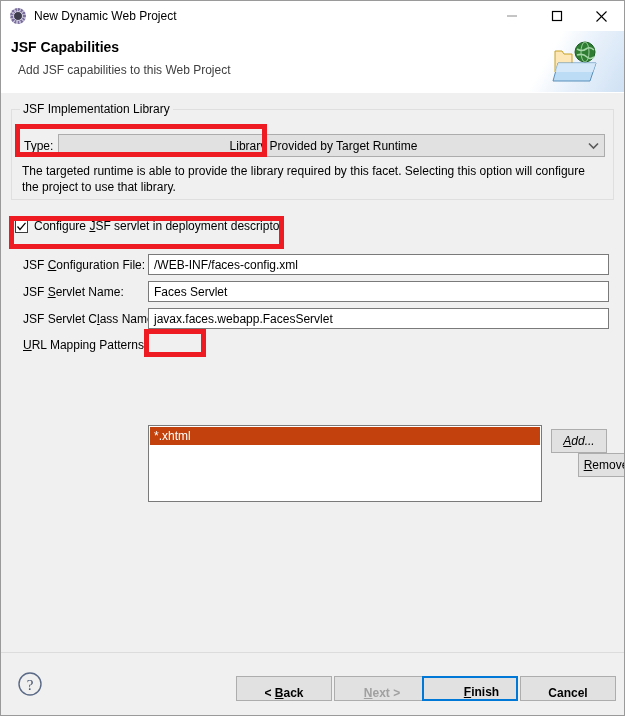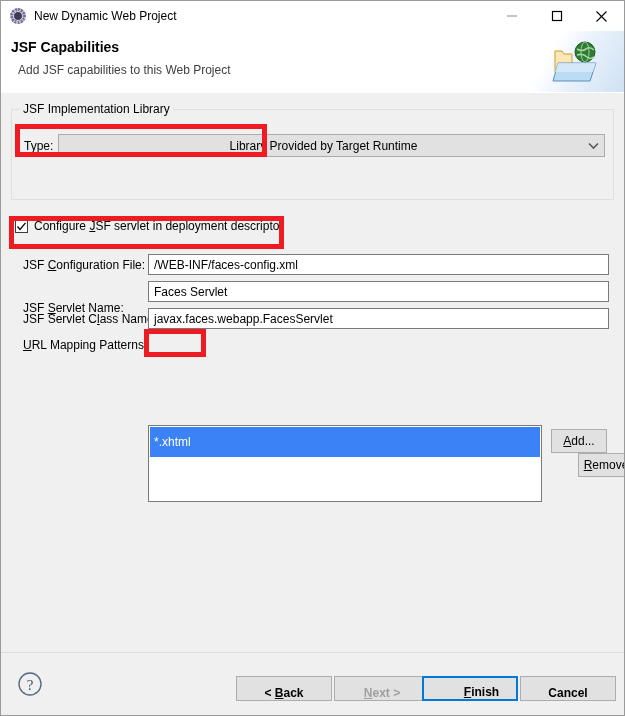--- a/index.html
+++ b/index.html
@@ -222,22 +222,22 @@
   #listbox {
     position: absolute;
     left: 147px; top: 332px;
     width: 394px; height: 77px;
     background: #ffffff;
     border: 1px solid #7a7a7a;
     box-sizing: border-box;
     padding: 1px;
   }
   #list-item-0 {
-    height: 30px;
-    background: #3b82f6;
+    height: 18px;
+    background: #c2410c;
     color: #ffffff;
     font-size: 12px;
     display: flex;
     align-items: center;
     padding-left: 4px;
     box-sizing: border-box;
   }
 
   .sidebtn {
     position: absolute;
@@ -352,53 +352,54 @@
 
       <div id="combo">
         <span id="combo-text">Library Provided by Target Runtime</span>
         <span id="combo-arrow">
           <svg width="11" height="8" viewBox="0 0 11 8">
             <path d="M1 1.5 L5.5 6 L10 1.5" fill="none" stroke="#5a5a5a" stroke-width="1.6"></path>
           </svg>
         </span>
       </div>
 
+      <div id="group-desc">The targeted runtime is able to provide the library required by this facet. Selecting this option will configure the project to use that library.</div>
     </div>
 
     <div id="cfg-check-row">
       <span class="cbox">
         <svg width="11" height="11" viewBox="0 0 11 11">
           <path d="M1.5 5.5 L4 8.5 L9.5 1.8" fill="none" stroke="#000000" stroke-width="1.2"></path>
         </svg>
       </span>
       <span id="cfg-check-label">Configure <u>J</u>SF servlet in deployment descriptor</span>
     </div>
 
     <div class="lbl" style="left:22px; top:165px;">JSF <u>C</u>onfiguration File:</div>
     <div class="tfield" style="top:161px;">
       <span>/WEB-INF/faces-config.xml</span>
     </div>
 
-    <div class="lbl" style="left:22px; top:208px;">JSF <u>S</u>ervlet Name:</div>
+    <div class="lbl" style="left:22px; top:192px;">JSF <u>S</u>ervlet Name:</div>
     <div class="tfield" style="top:188px;">
       <span>Faces Servlet</span>
     </div>
 
     <div class="lbl" style="left:22px; top:219px;">JSF Servlet C<u>l</u>ass Name:</div>
     <div class="tfield" style="top:215px;">
       <span>javax.faces.webapp.FacesServlet</span>
     </div>
 
     <div class="lbl" style="left:22px; top:245px;"><u>U</u>RL Mapping Patterns</div>
 
     <div id="listbox">
       <div id="list-item-0">*.xhtml</div>
     </div>
 
-    <div class="sidebtn" style="top:336px;">
+    <div class="sidebtn" style="top:336px;font-style:italic;">
         <span><u>A</u>dd...</span>
       </div>
     <div class="sidebtn" style="top:360px;margin-left:27px;">
         <span><u>R</u>emove</span>
       </div>
 
   </div>
 
   <div id="footer">
     <svg id="help-icon" viewBox="0 0 26 26">

